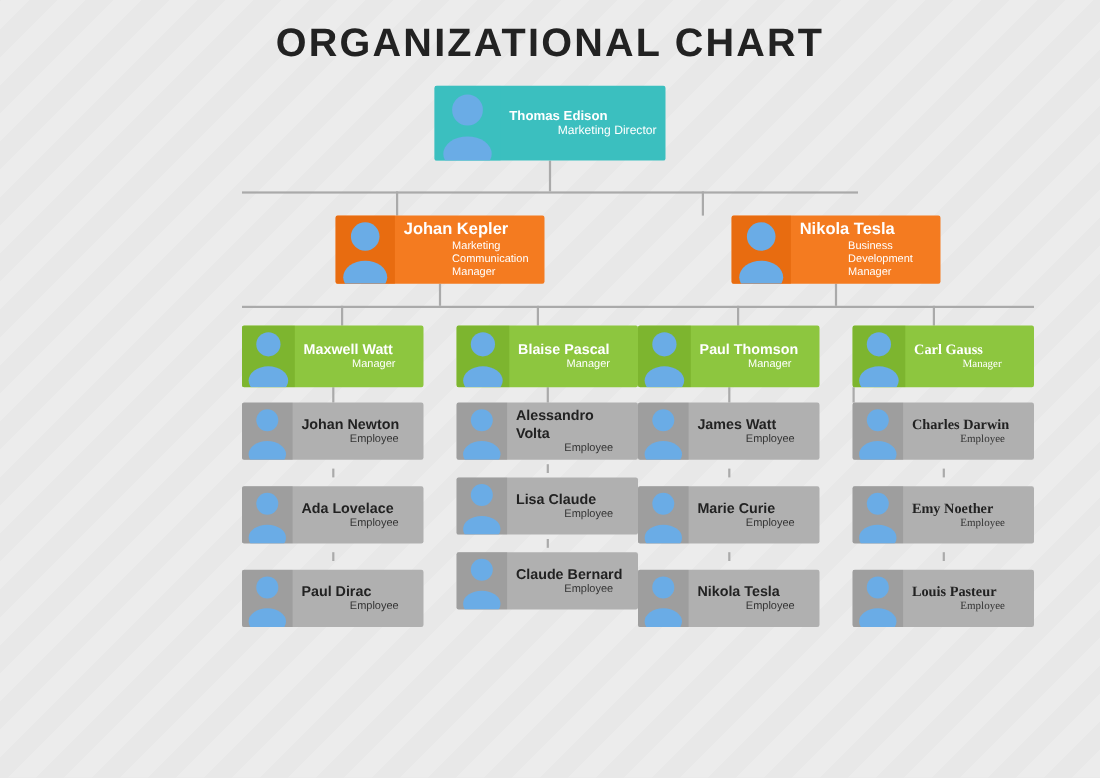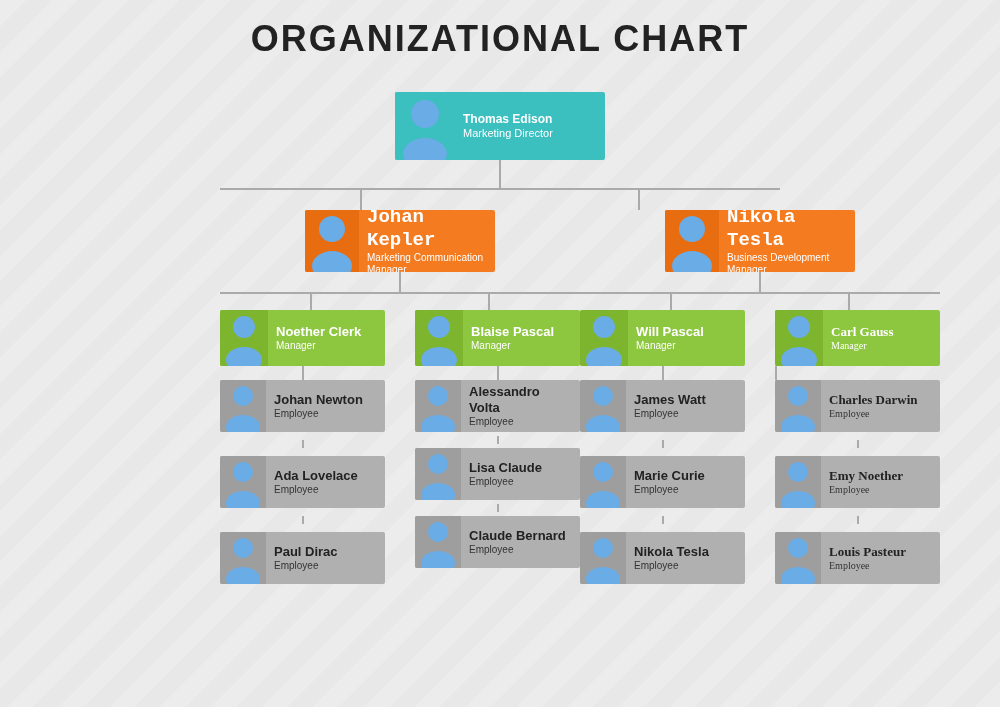--- a/index.html
+++ b/index.html
@@ -28,21 +28,21 @@
       position: relative;
       z-index: 1;
       padding: 18px 10px 10px;
     }
     h1 {
       text-align: center;
       font-size: 36px;
       font-weight: 900;
       letter-spacing: 2px;
       color: #222;
-      margin-bottom: 32px;
+      margin-bottom: 18px;
     }
     
     .chart {
       display: flex;
       flex-direction: column;
       align-items: center;
     }
     
     .node {
       display: flex;
@@ -67,39 +67,40 @@
       padding: 4px 8px;
     }
     .node-name {
       font-weight: 700;
       color: #fff;
       line-height: 1.2;
     }
     .node-title {
       color: #fff;
       line-height: 1.2;
+      margin-left: 44px;
     }
     
     .node-top {
       background: #3bbfbf;
       width: 210px;
       height: 68px;
     }
     .node-top .node-avatar { width: 60px; height: 68px; background: #3bbfbf; }
     .node-top .node-name { font-size: 12px; }
     .node-top .node-title { font-size: 11px; }
 
     
     .node-l2 {
       background: #f47b20;
       width: 190px;
       height: 62px;
     }
     .node-l2 .node-avatar { width: 54px; height: 62px; background: #e86c10; }
-    .node-l2 .node-name { font-size: 19px; font-family: Liberation Mono, monospace; }
+    .node-l2 .node-name { font-size: 15px; }
     .node-l2 .node-title { font-size: 10px; }
 
     
     .node-l3 {
       background: #8dc63f;
       width: 165px;
       height: 56px;
     }
     .node-l3 .node-avatar { width: 48px; height: 56px; background: #7db52f; }
     .node-l3 .node-name { font-size: 13px; }
@@ -188,21 +189,21 @@
 
             <div style="display:flex;flex-direction:column;align-items:center;">
               <div class="node node-l3">
                 <div class="node-avatar">
                   <svg width="48" height="56" viewBox="0 0 48 56">
                     <circle cx="24" cy="17" r="11" class="avatar-silhouette"></circle>
                     <ellipse cx="24" cy="50" rx="18" ry="13" class="avatar-silhouette"></ellipse>
                   </svg>
                 </div>
                 <div class="node-info">
-                  <span class="node-name">Noether Clerk</span>
+                  <span class="node-name">Maxwell Watt</span>
                   <span class="node-title">Manager</span>
                 </div>
               </div>
 
               <div style="width:2px;height:14px;background:#aaa;"></div>
 
               <div style="display:flex;flex-direction:column;gap:8px;">
                 <div class="node node-l4">
                   <div class="node-avatar">
                     <svg width="46" height="52" viewBox="0 0 46 52">
@@ -329,21 +330,21 @@
 
             <div style="display:flex;flex-direction:column;align-items:center;">
               <div class="node node-l3">
                 <div class="node-avatar">
                   <svg width="48" height="56" viewBox="0 0 48 56">
                     <circle cx="24" cy="17" r="11" class="avatar-silhouette"></circle>
                     <ellipse cx="24" cy="50" rx="18" ry="13" class="avatar-silhouette"></ellipse>
                   </svg>
                 </div>
                 <div class="node-info">
-                  <span class="node-name">Will Pascal</span>
+                  <span class="node-name">Paul Thomson</span>
                   <span class="node-title">Manager</span>
                 </div>
               </div>
               <div style="width:2px;height:14px;background:#aaa;"></div>
 
               <div style="display:flex;flex-direction:column;gap:8px;">
                 <div class="node node-l4">
                   <div class="node-avatar">
                     <svg width="46" height="52" viewBox="0 0 46 52">
                       <circle cx="23" cy="16" r="10" class="avatar-silhouette"></circle>

